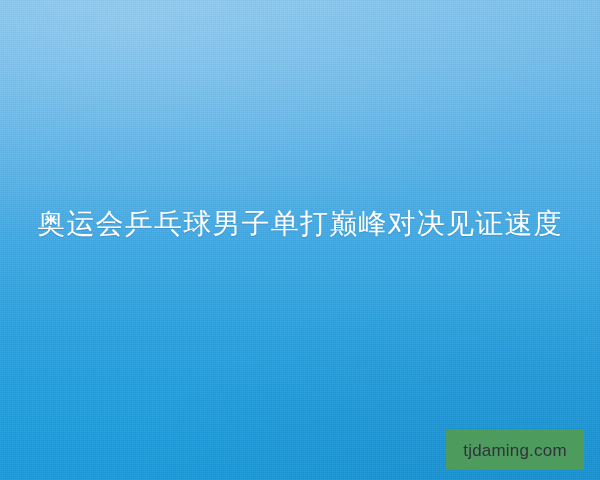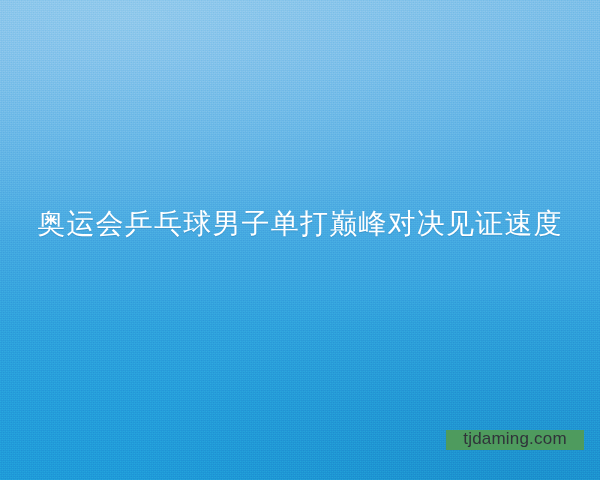--- a/index.html
+++ b/index.html
@@ -76,24 +76,24 @@
     white-space: nowrap;
     text-shadow: 0 1px 1px rgba(0, 70, 125, .20);
   }
 
   
   #watermark-badge {
     position: absolute;
     left: 446px;
     top: 430px;
     width: 138px;
-    height: 20px;
+    height: 40px;
     background: #4e9b5e;
     display: flex;
-    align-items: flex-start;
+    align-items: center;
     justify-content: center;
   }
   #watermark-text {
     color: #30333a;
     font-size: 17px;
     line-height: 1;
     letter-spacing: .2px;
     white-space: nowrap;
   }
 </style>

